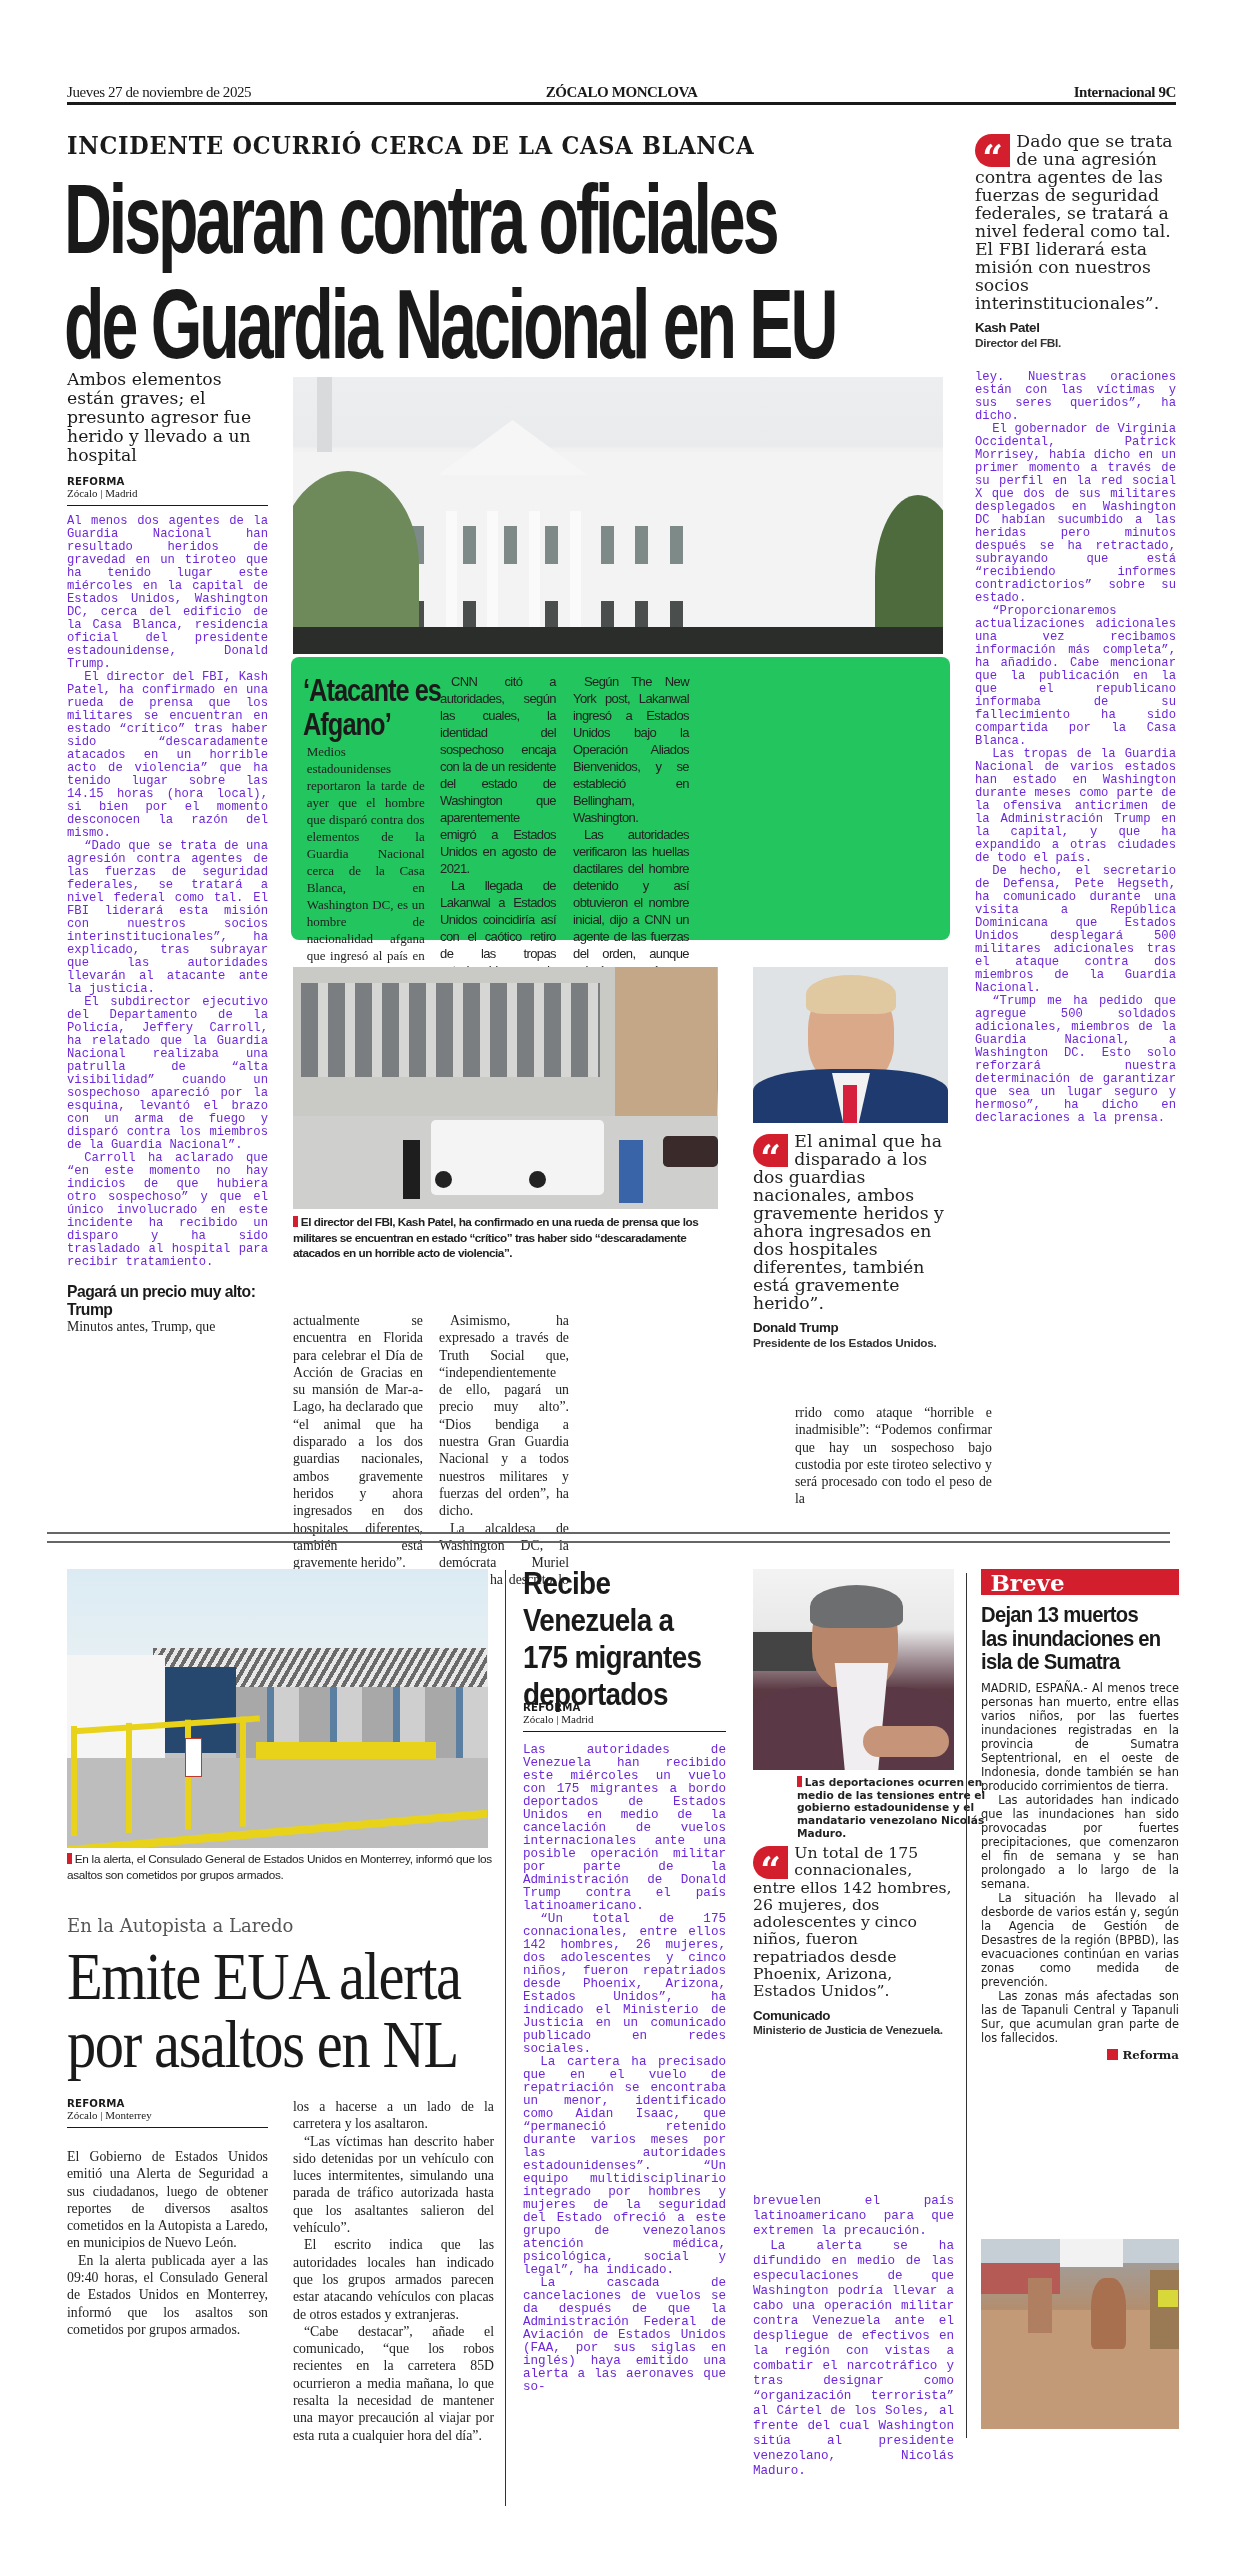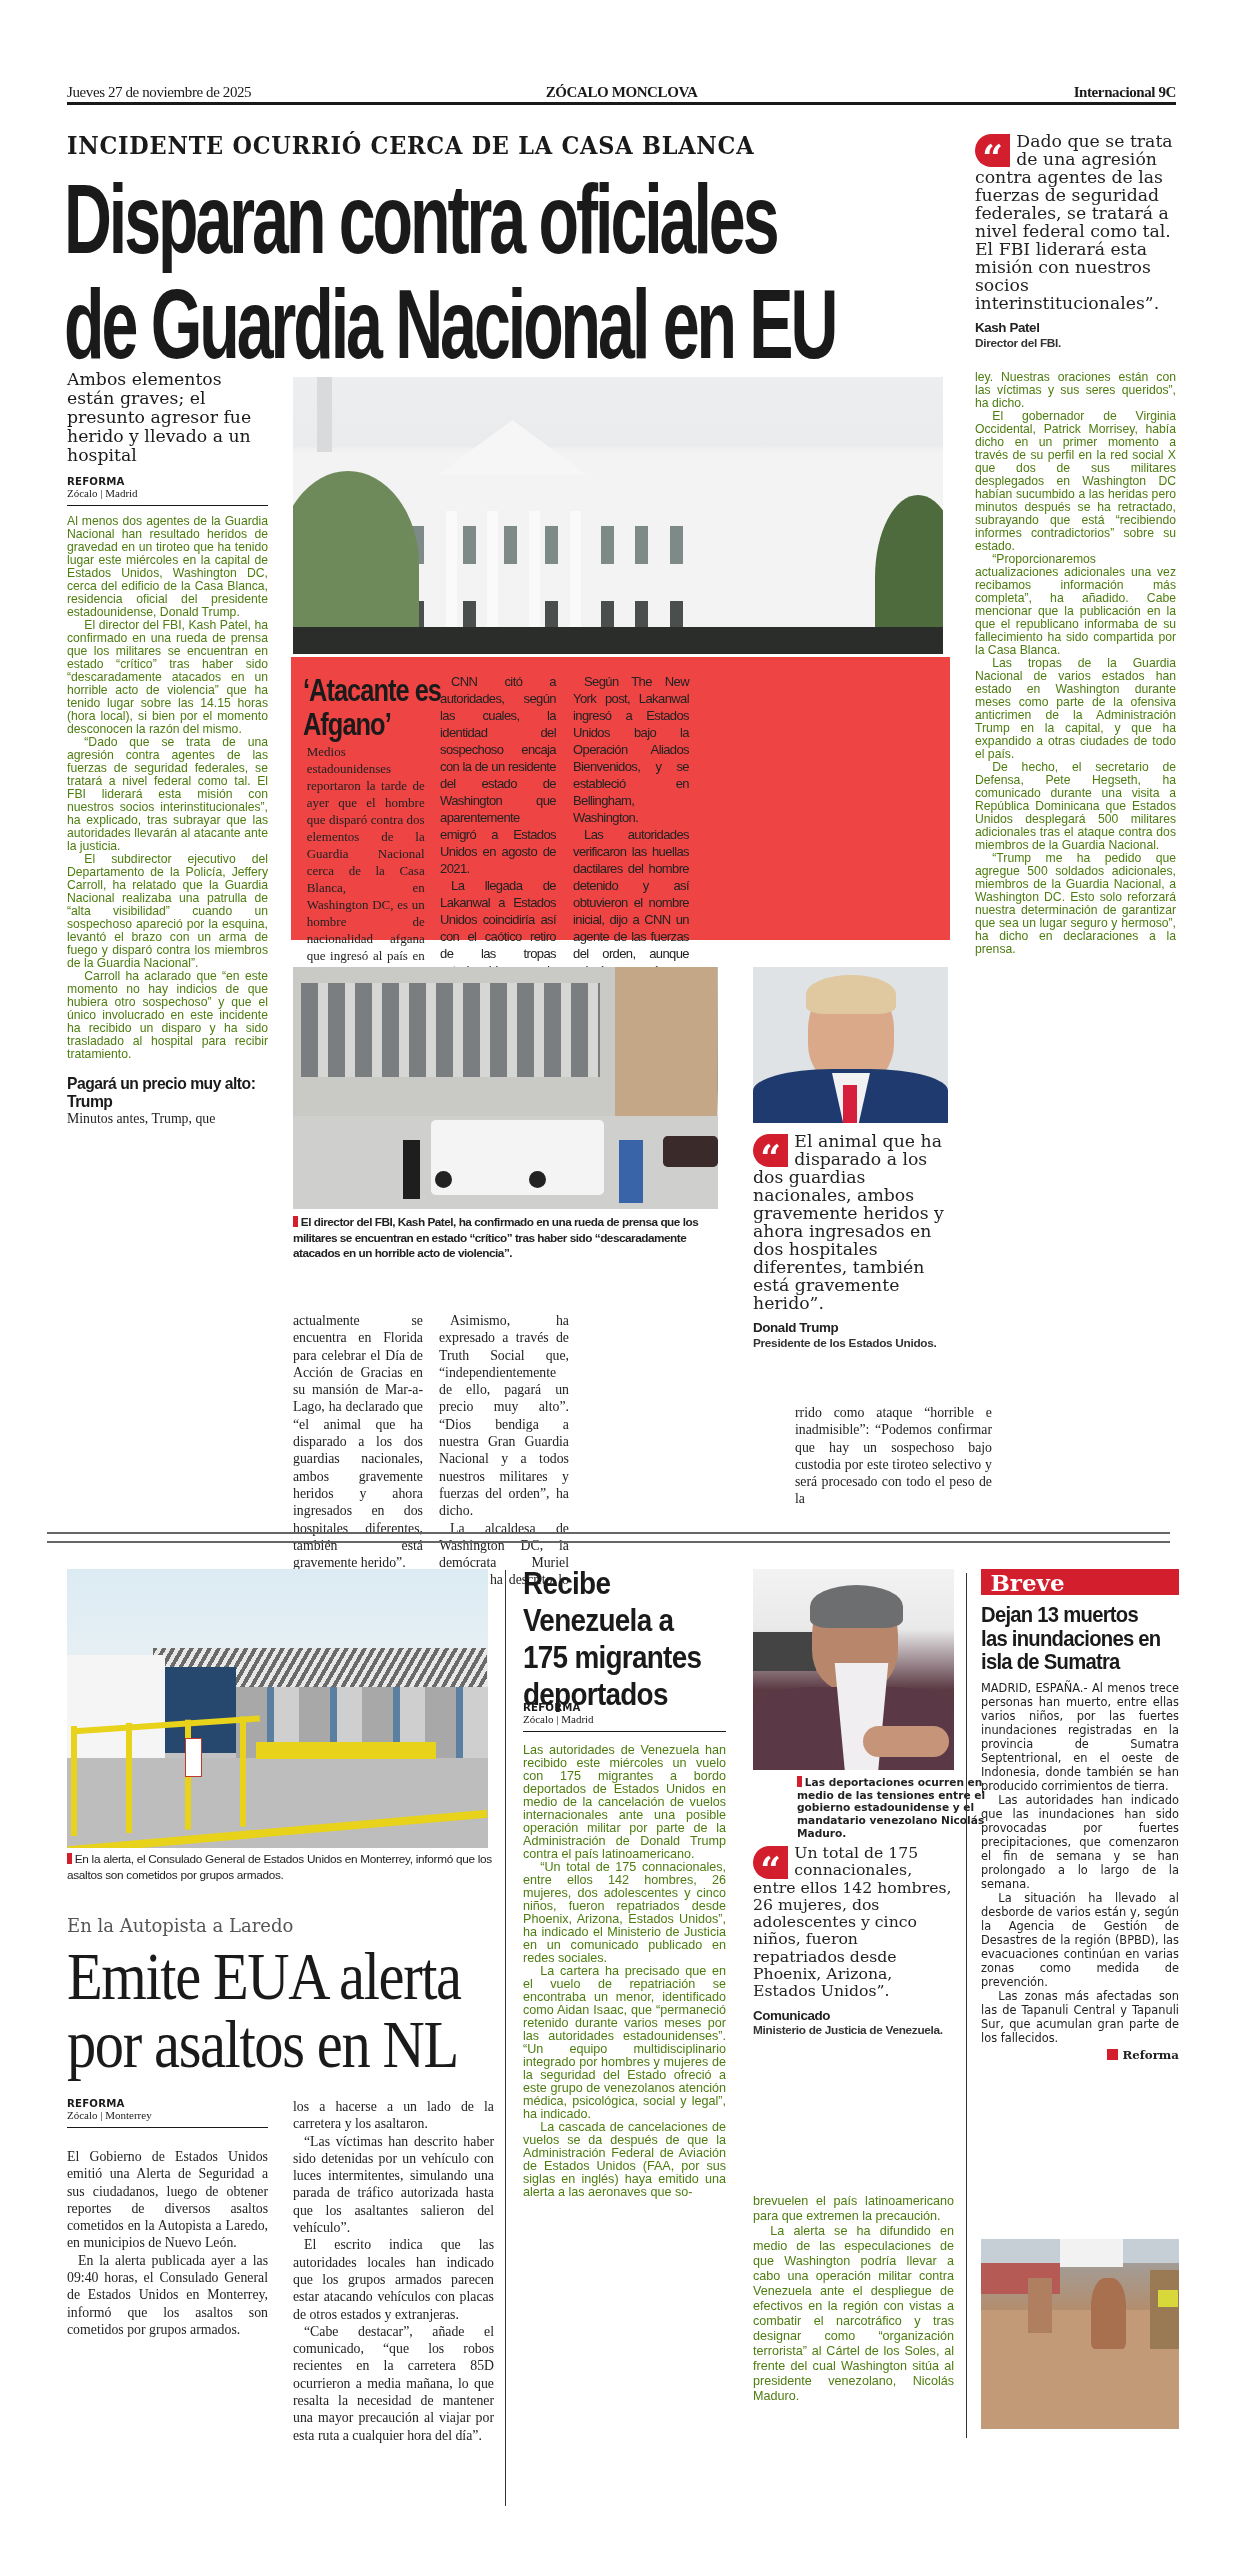--- a/index.html
+++ b/index.html
@@ -16,32 +16,32 @@
   .hdr-rule { left: 67px; top: 102px; width: 1109px; height: 3.1px; background: #1a1a1a; }
 
   .kicker { left: 67px; top: 132px; font-family: "DejaVu Serif", serif; font-weight: bold; font-size: 23.6px; letter-spacing: 0.8px; transform: scaleX(0.95); transform-origin: left; }
   .headline { left: 64px; top: 167px; width: 889px; font-family: "Liberation Sans", sans-serif; font-weight: bold; font-size: 85px; line-height: 91px; letter-spacing: -3.9px; transform: scaleX(0.78) scaleY(1.15); transform-origin: left top; white-space: nowrap; }
 
   .subhead { left: 67px; top: 370px; width: 204px; font-family: "DejaVu Serif", serif; font-size: 17.3px; line-height: 19px; }
   .byline-src { font-family: "DejaVu Sans", sans-serif; font-weight: bold; font-size: 10.2px; letter-spacing: 0.2px; }
   .byline-loc { font-family: Liberation Serif, serif; font-size: 11px; }
   .byline-rule { height: 0.8px; background: #1a1a1a; margin-top: 6.3px; }
 
-  .body { font-family: Liberation Sans, sans-serif; font-size: 12.2px; line-height: 13px; text-align: justify; hyphens: auto; color: #4d7c0f; }
+  .body { font-family: Liberation Mono, monospace; font-size: 12.2px; line-height: 13px; text-align: justify; hyphens: auto; color: #6d28d9; }
   .body p { text-indent: 17.3px; }
   .body p.first { text-indent: 0; }
   .cbody { font-family: "Liberation Serif", serif; font-size: 13.8px; line-height: 17.3px; text-align: justify; color: #222; }
   .cbody p { text-indent: 11px; }
   .cbody p.first { text-indent: 0; }
   .subtitle-bold { font-family: "Liberation Sans", sans-serif; font-weight: bold; font-size: 15.7px; line-height: 17.3px; letter-spacing: -0.5px; }
 
   
   .photo { overflow: hidden; }
   .wh-photo { left: 293px; top: 377px; width: 650px; height: 277px; background: linear-gradient(#eceef0 0%, #e9ebed 25%, #f1f1f1 26%, #e6e8ea 100%); }
-  .gray-box { left: 291px; top: 657px; width: 659px; height: 283px; background: #ef4444; }
+  .gray-box { left: 291px; top: 657px; width: 659px; height: 283px; background: #22c55e; border-radius: 8px; }
   .street-photo { left: 293px; top: 967px; width: 425px; height: 242px; background: linear-gradient(180deg, #bdbdbd 0%, #9e9e9e 50%, #d8d8d8 60%, #cfcfcf 100%); }
   .trump-photo { left: 753px; top: 967px; width: 195px; height: 156px; background: linear-gradient(180deg, #dfe3e6 0%, #dfe3e6 100%); }
 
   .caption { font-family: "Liberation Sans", sans-serif; font-weight: bold; font-size: 11.8px; line-height: 15.7px; letter-spacing: -0.5px; color: #222; }
   .caption .mark { display: inline-block; width: 4.7px; height: 11px; background: #d31f2d; margin-right: 3.1px; vertical-align: -0.8px; }
 
   .pullquote { font-family: "DejaVu Serif", serif; font-size: 17.3px; line-height: 18px; color: #222; }
   .qmark { display: inline-block; float: left; width: 35px; height: 33px; background: #d31f2d; border-radius: 17.3px 0 0 17.3px; color: #fff; font-family: "DejaVu Serif", serif; font-weight: bold; font-size: 36px; line-height: 46px; text-align: center; margin-right: 6.3px; margin-top: 1.6px; }
   .attrib-name { font-family: "Liberation Sans", sans-serif; font-weight: bold; font-size: 13.4px; line-height: 15.7px; letter-spacing: -0.4px; margin-top: 7.9px; }
   .attrib-role { font-family: "Liberation Sans", sans-serif; font-size: 11.8px; line-height: 14px; letter-spacing: -0.3px; font-weight: bold; color: #333; }

